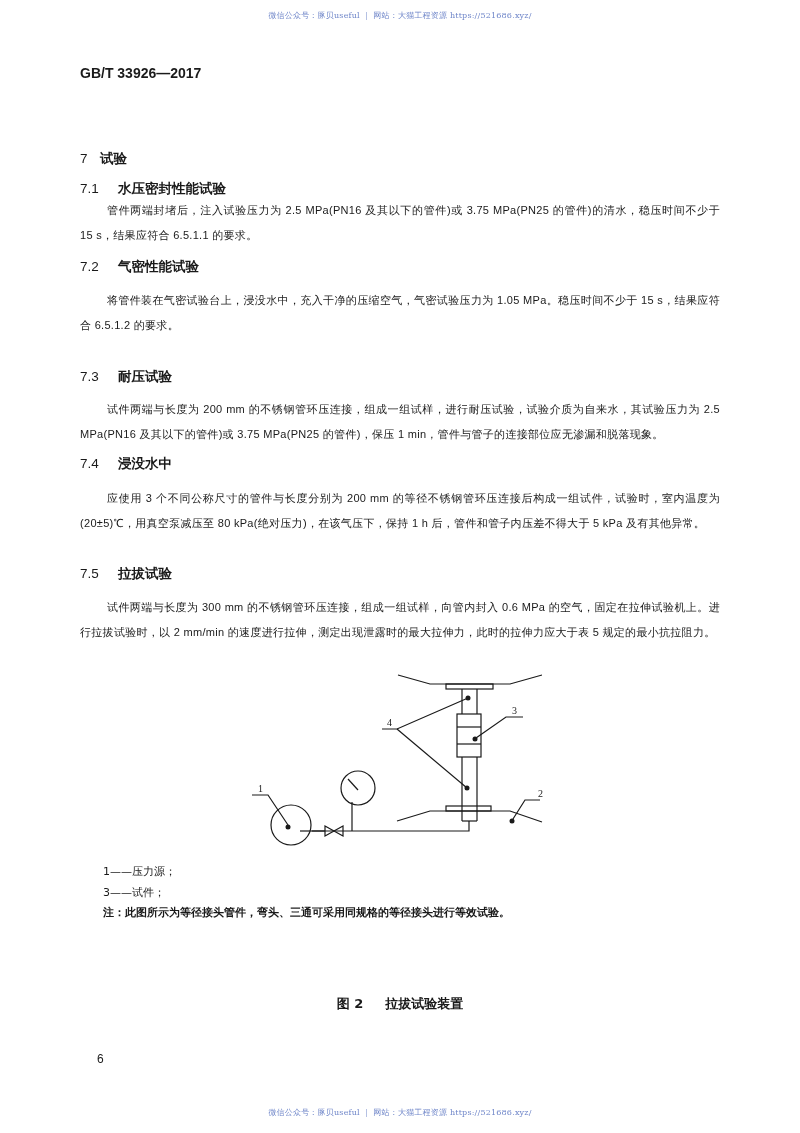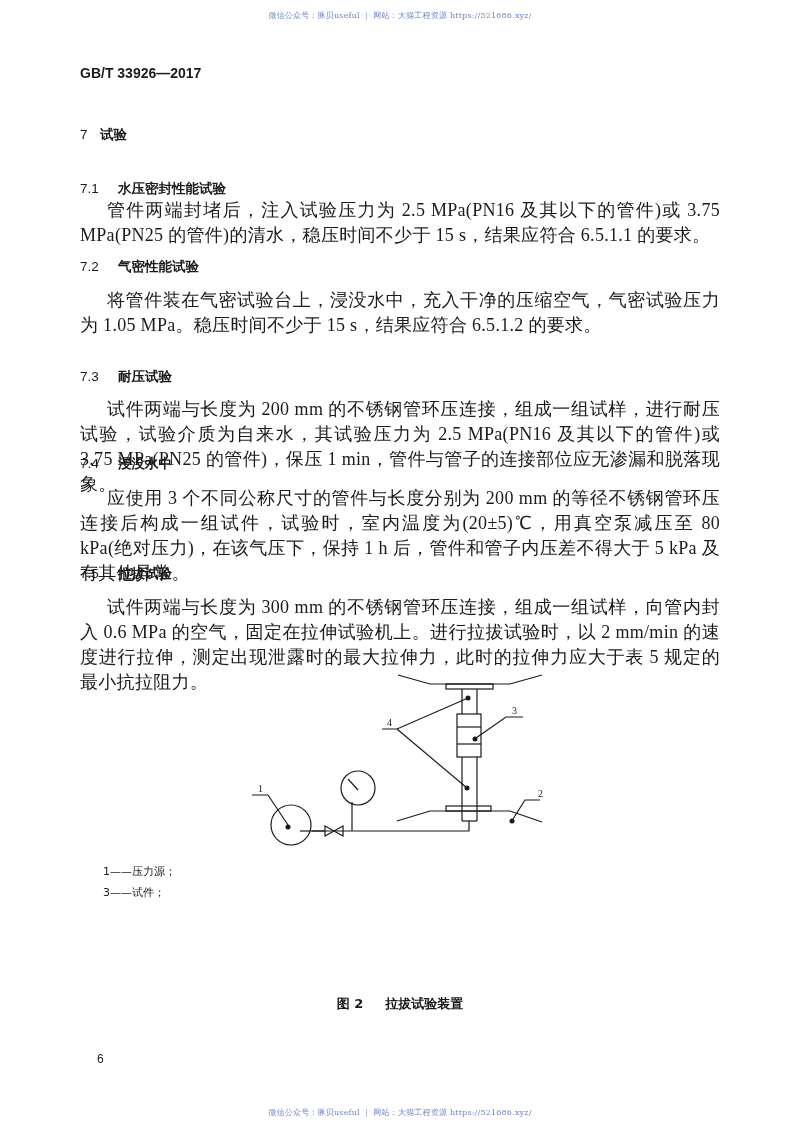--- a/index.html
+++ b/index.html
@@ -4,26 +4,26 @@
 <style>
   html, body { margin: 0; padding: 0; background: #ffffff; }
   body { width: 800px; height: 1133px; position: relative; overflow: hidden;
          font-family: "DejaVu Serif", "Liberation Serif", serif; color: #1a1a1a; }
   .wm { position: absolute; left: 0; width: 800px; text-align: center;
         font-size: 8px; color: #6f86c9; letter-spacing: 0.2px; }
   .wm.top { top: 10px; }
   .wm.bottom { top: 1107px; }
   .std-code { position: absolute; left: 80px; top: 65px; font-family: "Liberation Sans", sans-serif;
               font-weight: bold; font-size: 14px; }
-  .h1 { position: absolute; left: 80px; font-size: 13.5px; font-weight: bold; font-family: "DejaVu Sans", sans-serif; }
+  .h1 { position: absolute; left: 80px; font-size: 13.5px; font-weight: bold; font-family: "DejaVu Sans", sans-serif; margin-top: 24px; }
   .h2 { position: absolute; left: 80px; font-size: 13.5px; font-weight: bold; font-family: "DejaVu Sans", sans-serif; }
   .h2 .num, .h1 .num { display: inline-block; width: 38px; font-weight: normal; font-family: "Liberation Sans", sans-serif; }
   .h1 .num { width: 20px; }
-  .para { position: absolute; left: 80px; width: 640px; font-size: 18px; line-height: 25px;
-          text-indent: 27px; text-align: justify; font-family: Liberation Serif, serif; letter-spacing: 0.3px; }
+  .para { position: absolute; left: 80px; width: 640px; font-size: 11px; line-height: 25px;
+          text-indent: 27px; text-align: justify; font-family: Liberation Sans, sans-serif; letter-spacing: 0.3px; }
   .diagram { position: absolute; left: 240px; top: 665px; width: 320px; height: 195px; }
   .legend { position: absolute; left: 103px; top: 862px; font-size: 11px; font-family: "DejaVu Sans", sans-serif;
             line-height: 20.5px; }
   .legend .item { white-space: nowrap; }
   .note { font-weight: bold; }
   .fig-caption { position: absolute; left: 0; width: 800px; top: 995px; text-align: center;
                  font-family: "DejaVu Sans", sans-serif; font-weight: bold; font-size: 13px; }
   .fig-caption .fig-num { margin-right: 22px; }
   .page-num { position: absolute; left: 97px; top: 1052px; font-family: "Liberation Sans", sans-serif; font-size: 12px; }
 </style>
@@ -111,20 +111,21 @@
     <text x="18" y="127">1</text>
     <text x="298" y="132">2</text>
     <text x="272" y="49">3</text>
     <text x="147" y="61">4</text>
   </g>
 </svg>
 
 <div class="legend">
   <div class="item">1——压力源；</div>
   <div class="item">3——试件；</div>
+  <div class="item note">注：此图所示为等径接头管件，弯头、三通可采用同规格的等径接头进行等效试验。</div>
 </div>
 
 <div class="fig-caption">
   <span class="fig-num">图 2</span><span>拉拔试验装置</span>
 </div>
 
 <div class="page-num">6</div>
 
 <div class="wm bottom">微信公众号：豚贝useful ｜ 网站：大猫工程资源 https://521686.xyz/</div>
 

